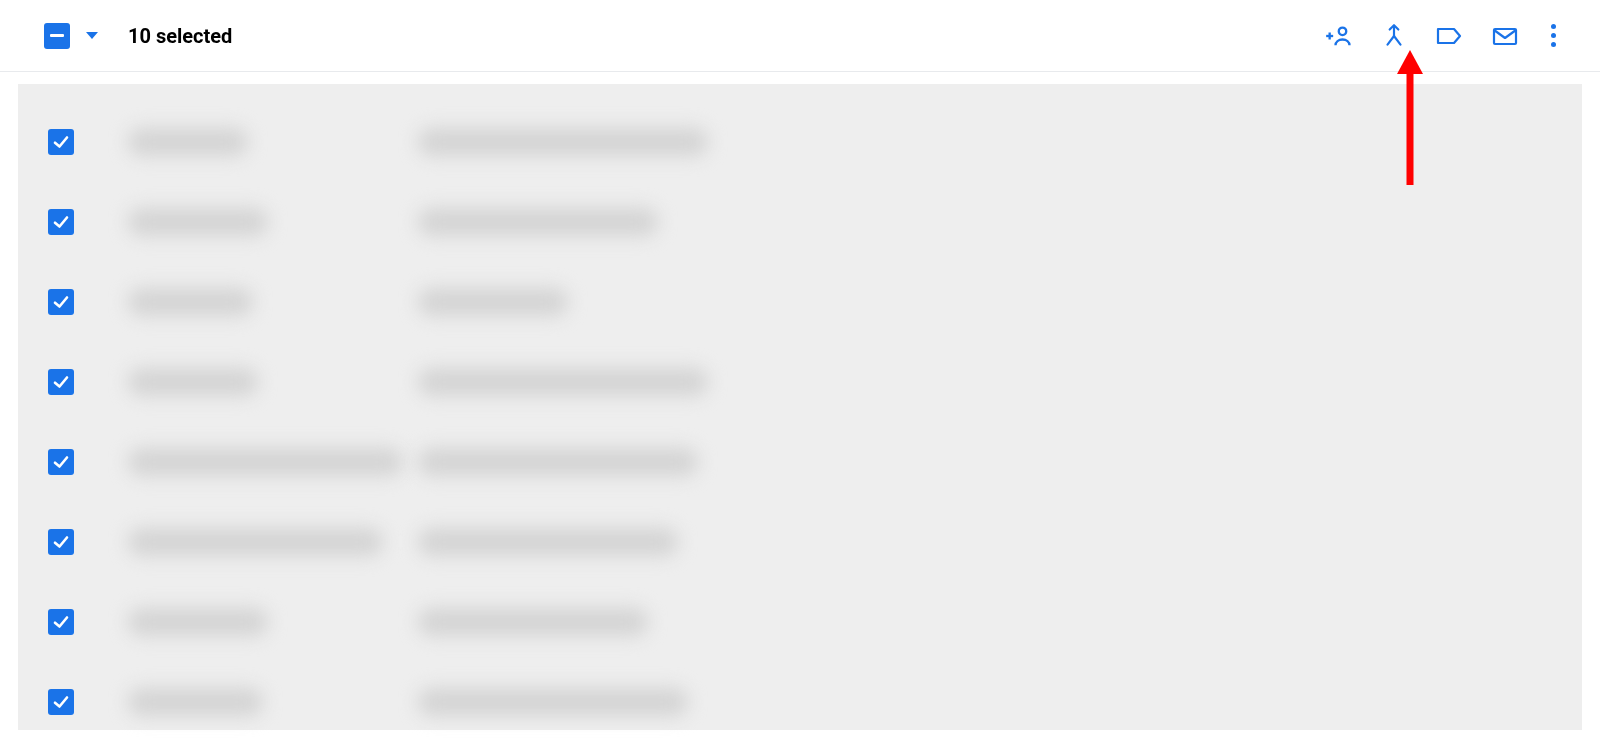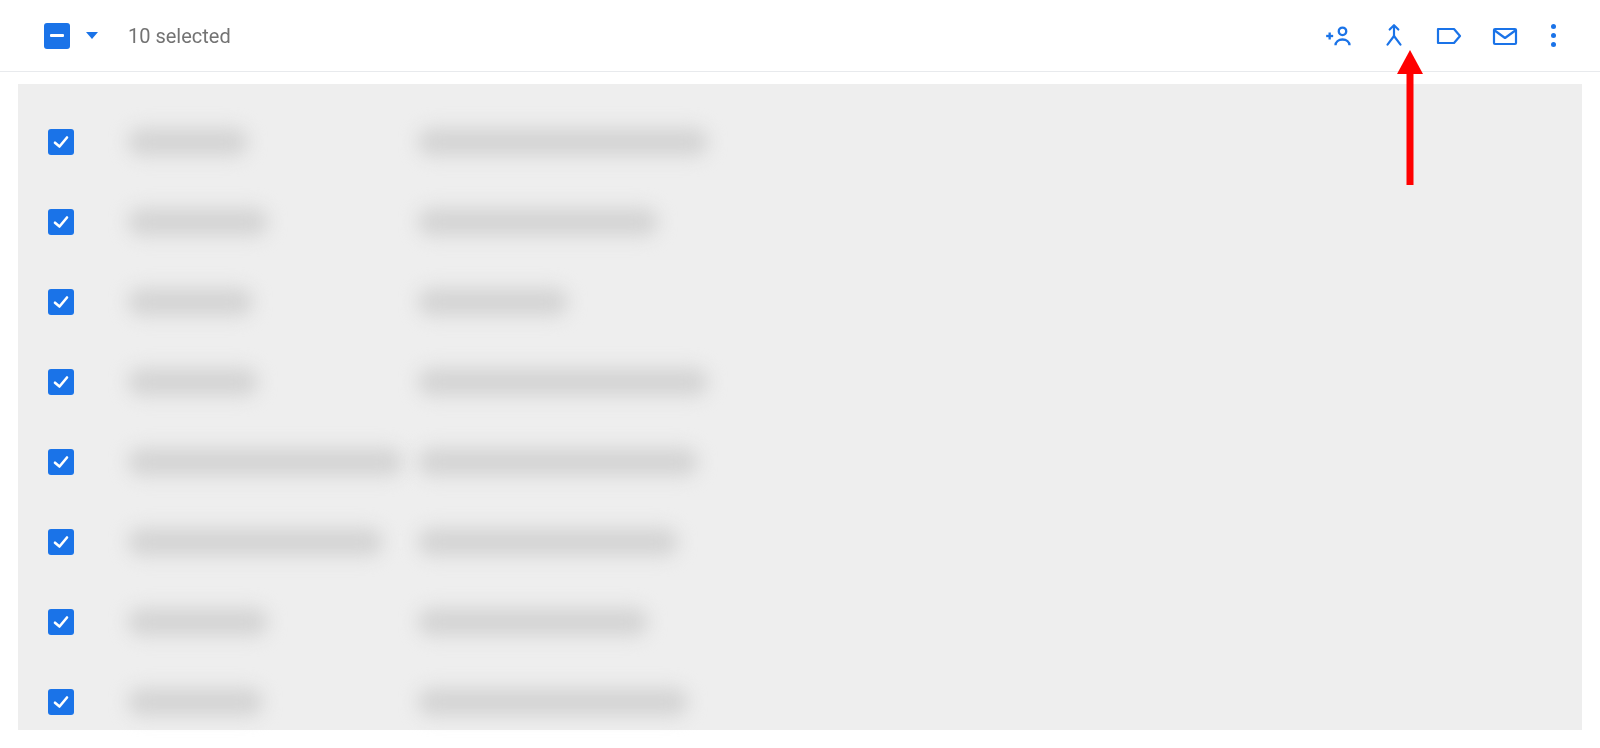--- a/index.html
+++ b/index.html
@@ -45,23 +45,23 @@
       width: 0;
       height: 0;
       border-left: 6px solid transparent;
       border-right: 6px solid transparent;
       border-top: 7px solid #1a73e8;
       cursor: pointer;
       margin-left: 4px;
       margin-right: 18px;
     }
     .selected-text {
-      color: #737373;
+      color: #000000;
       font-size: 20px;
-      font-weight: 400;
+      font-weight: 700;
     }
     .toolbar-right {
       display: flex;
       align-items: center;
       gap: 28px;
     }
     .tb-icon {
       cursor: pointer;
       color: #1a73e8;
       display: flex;

